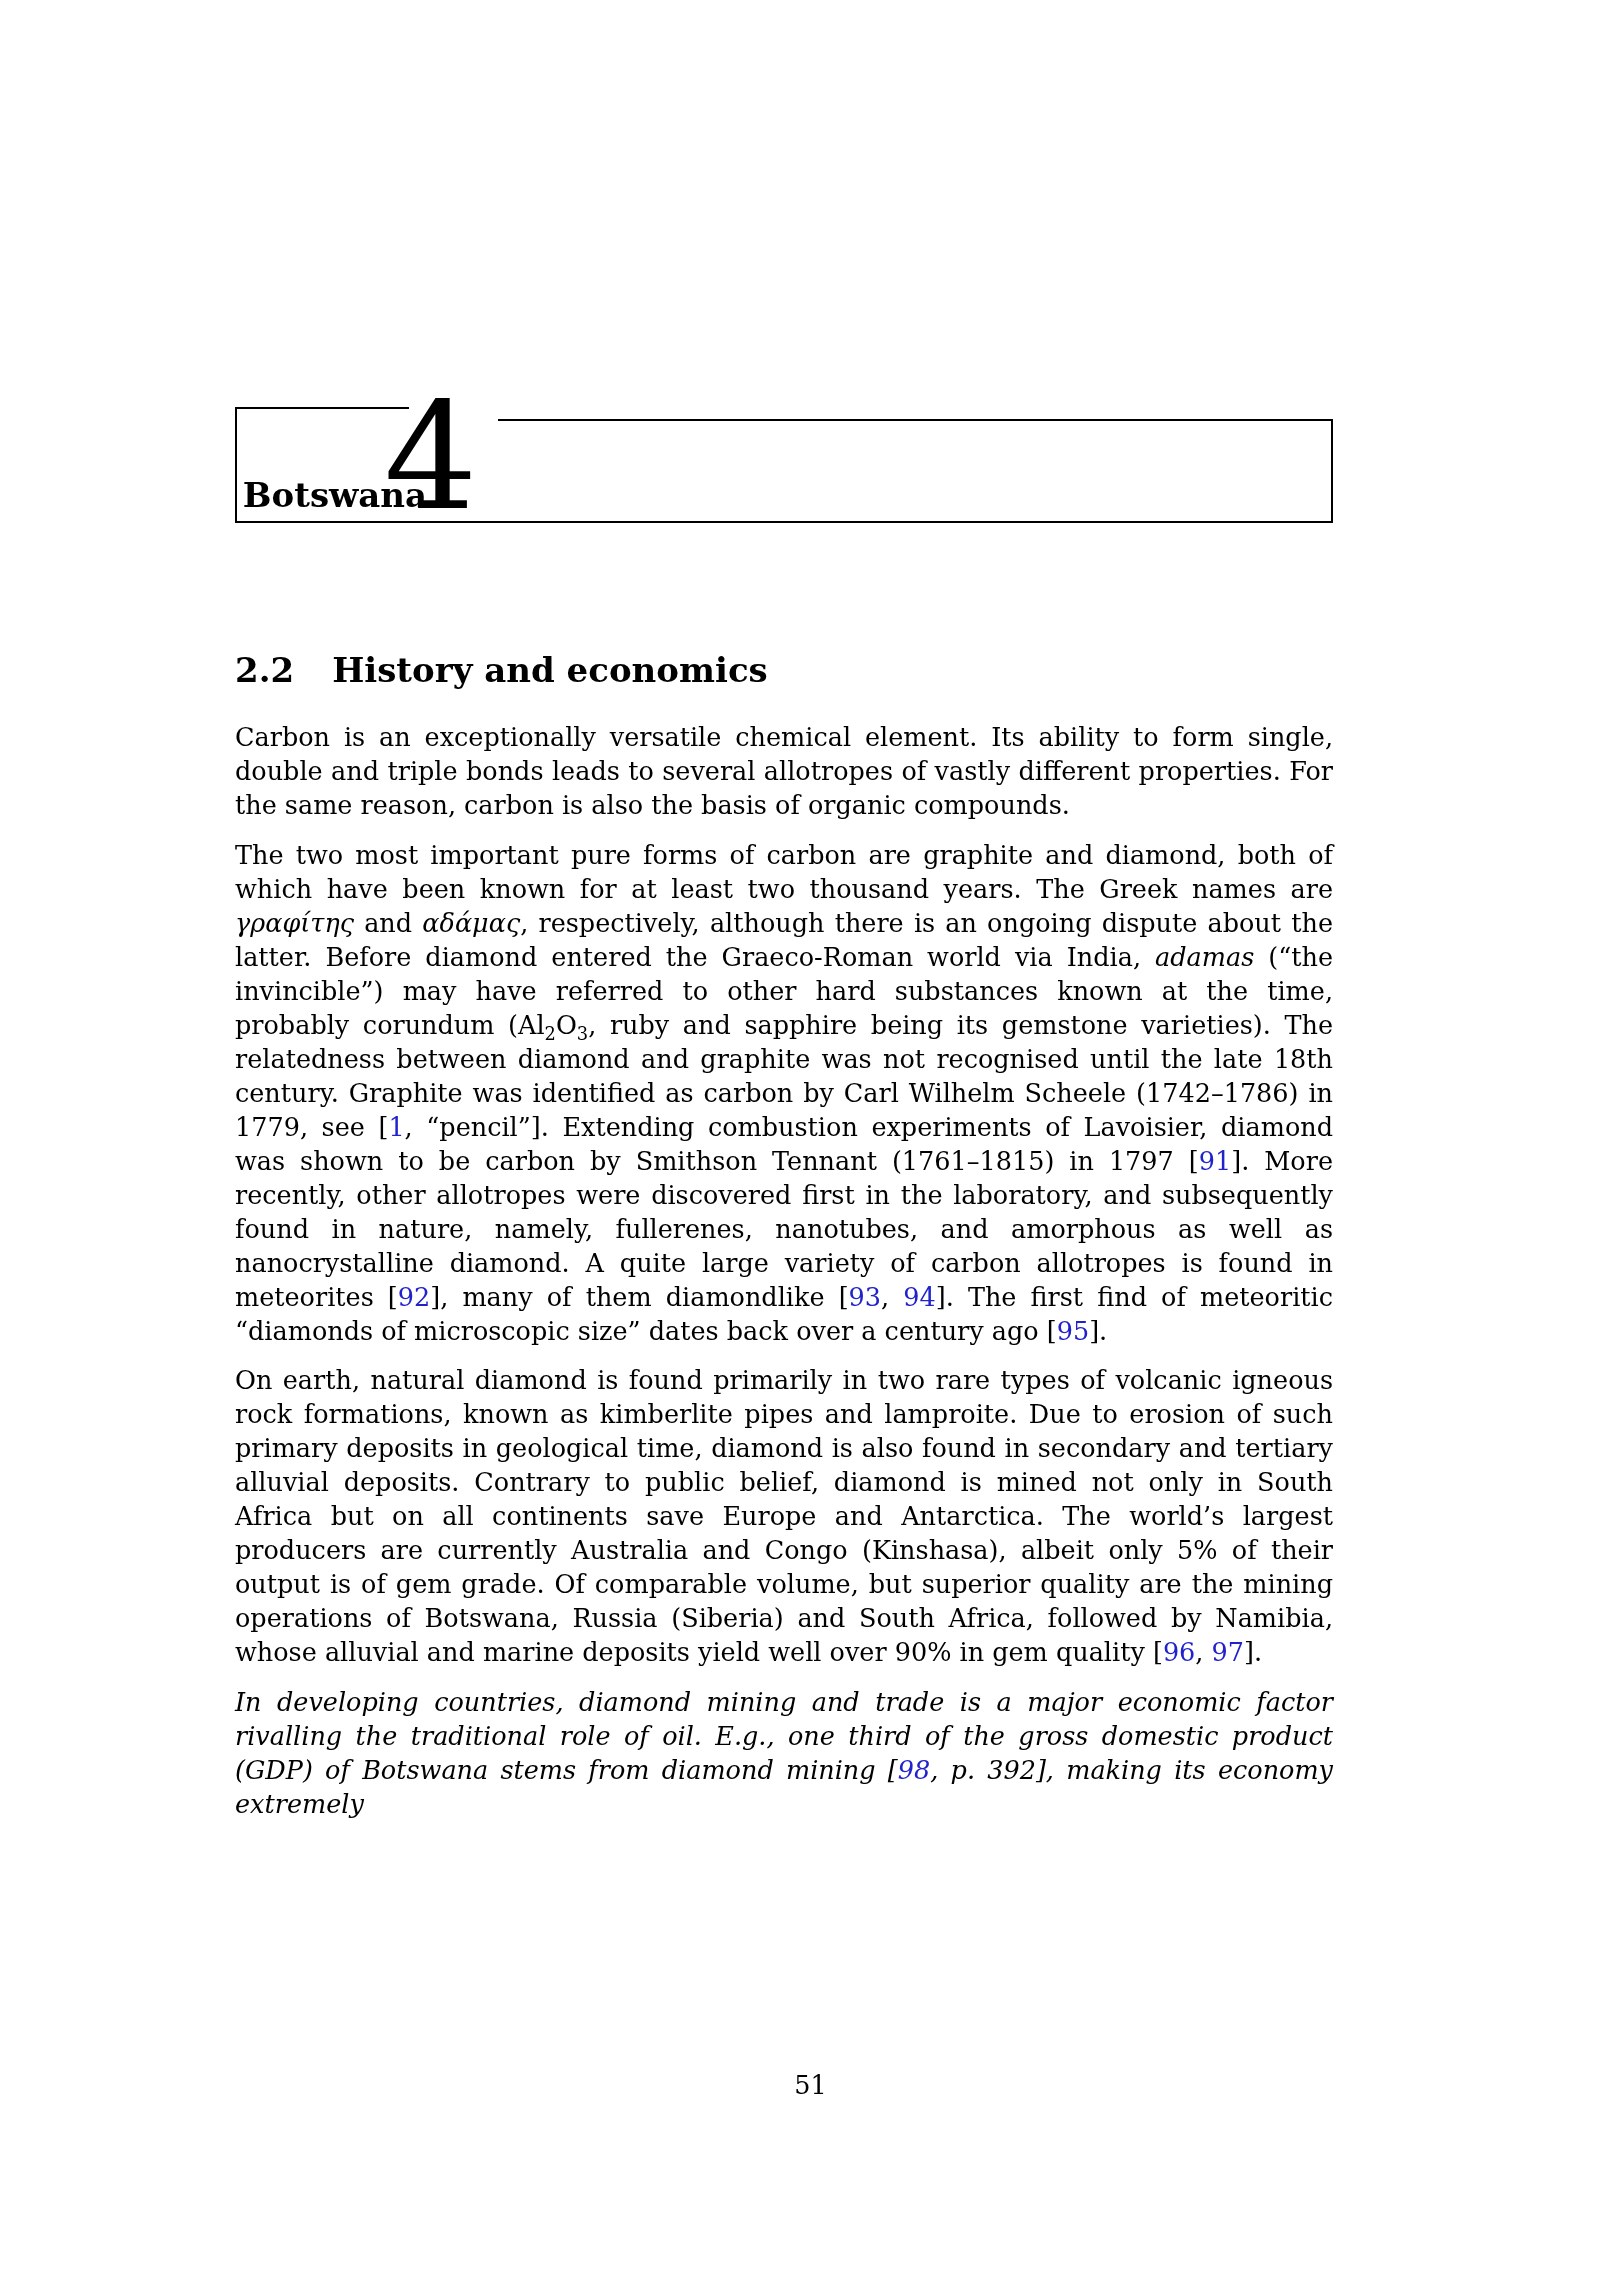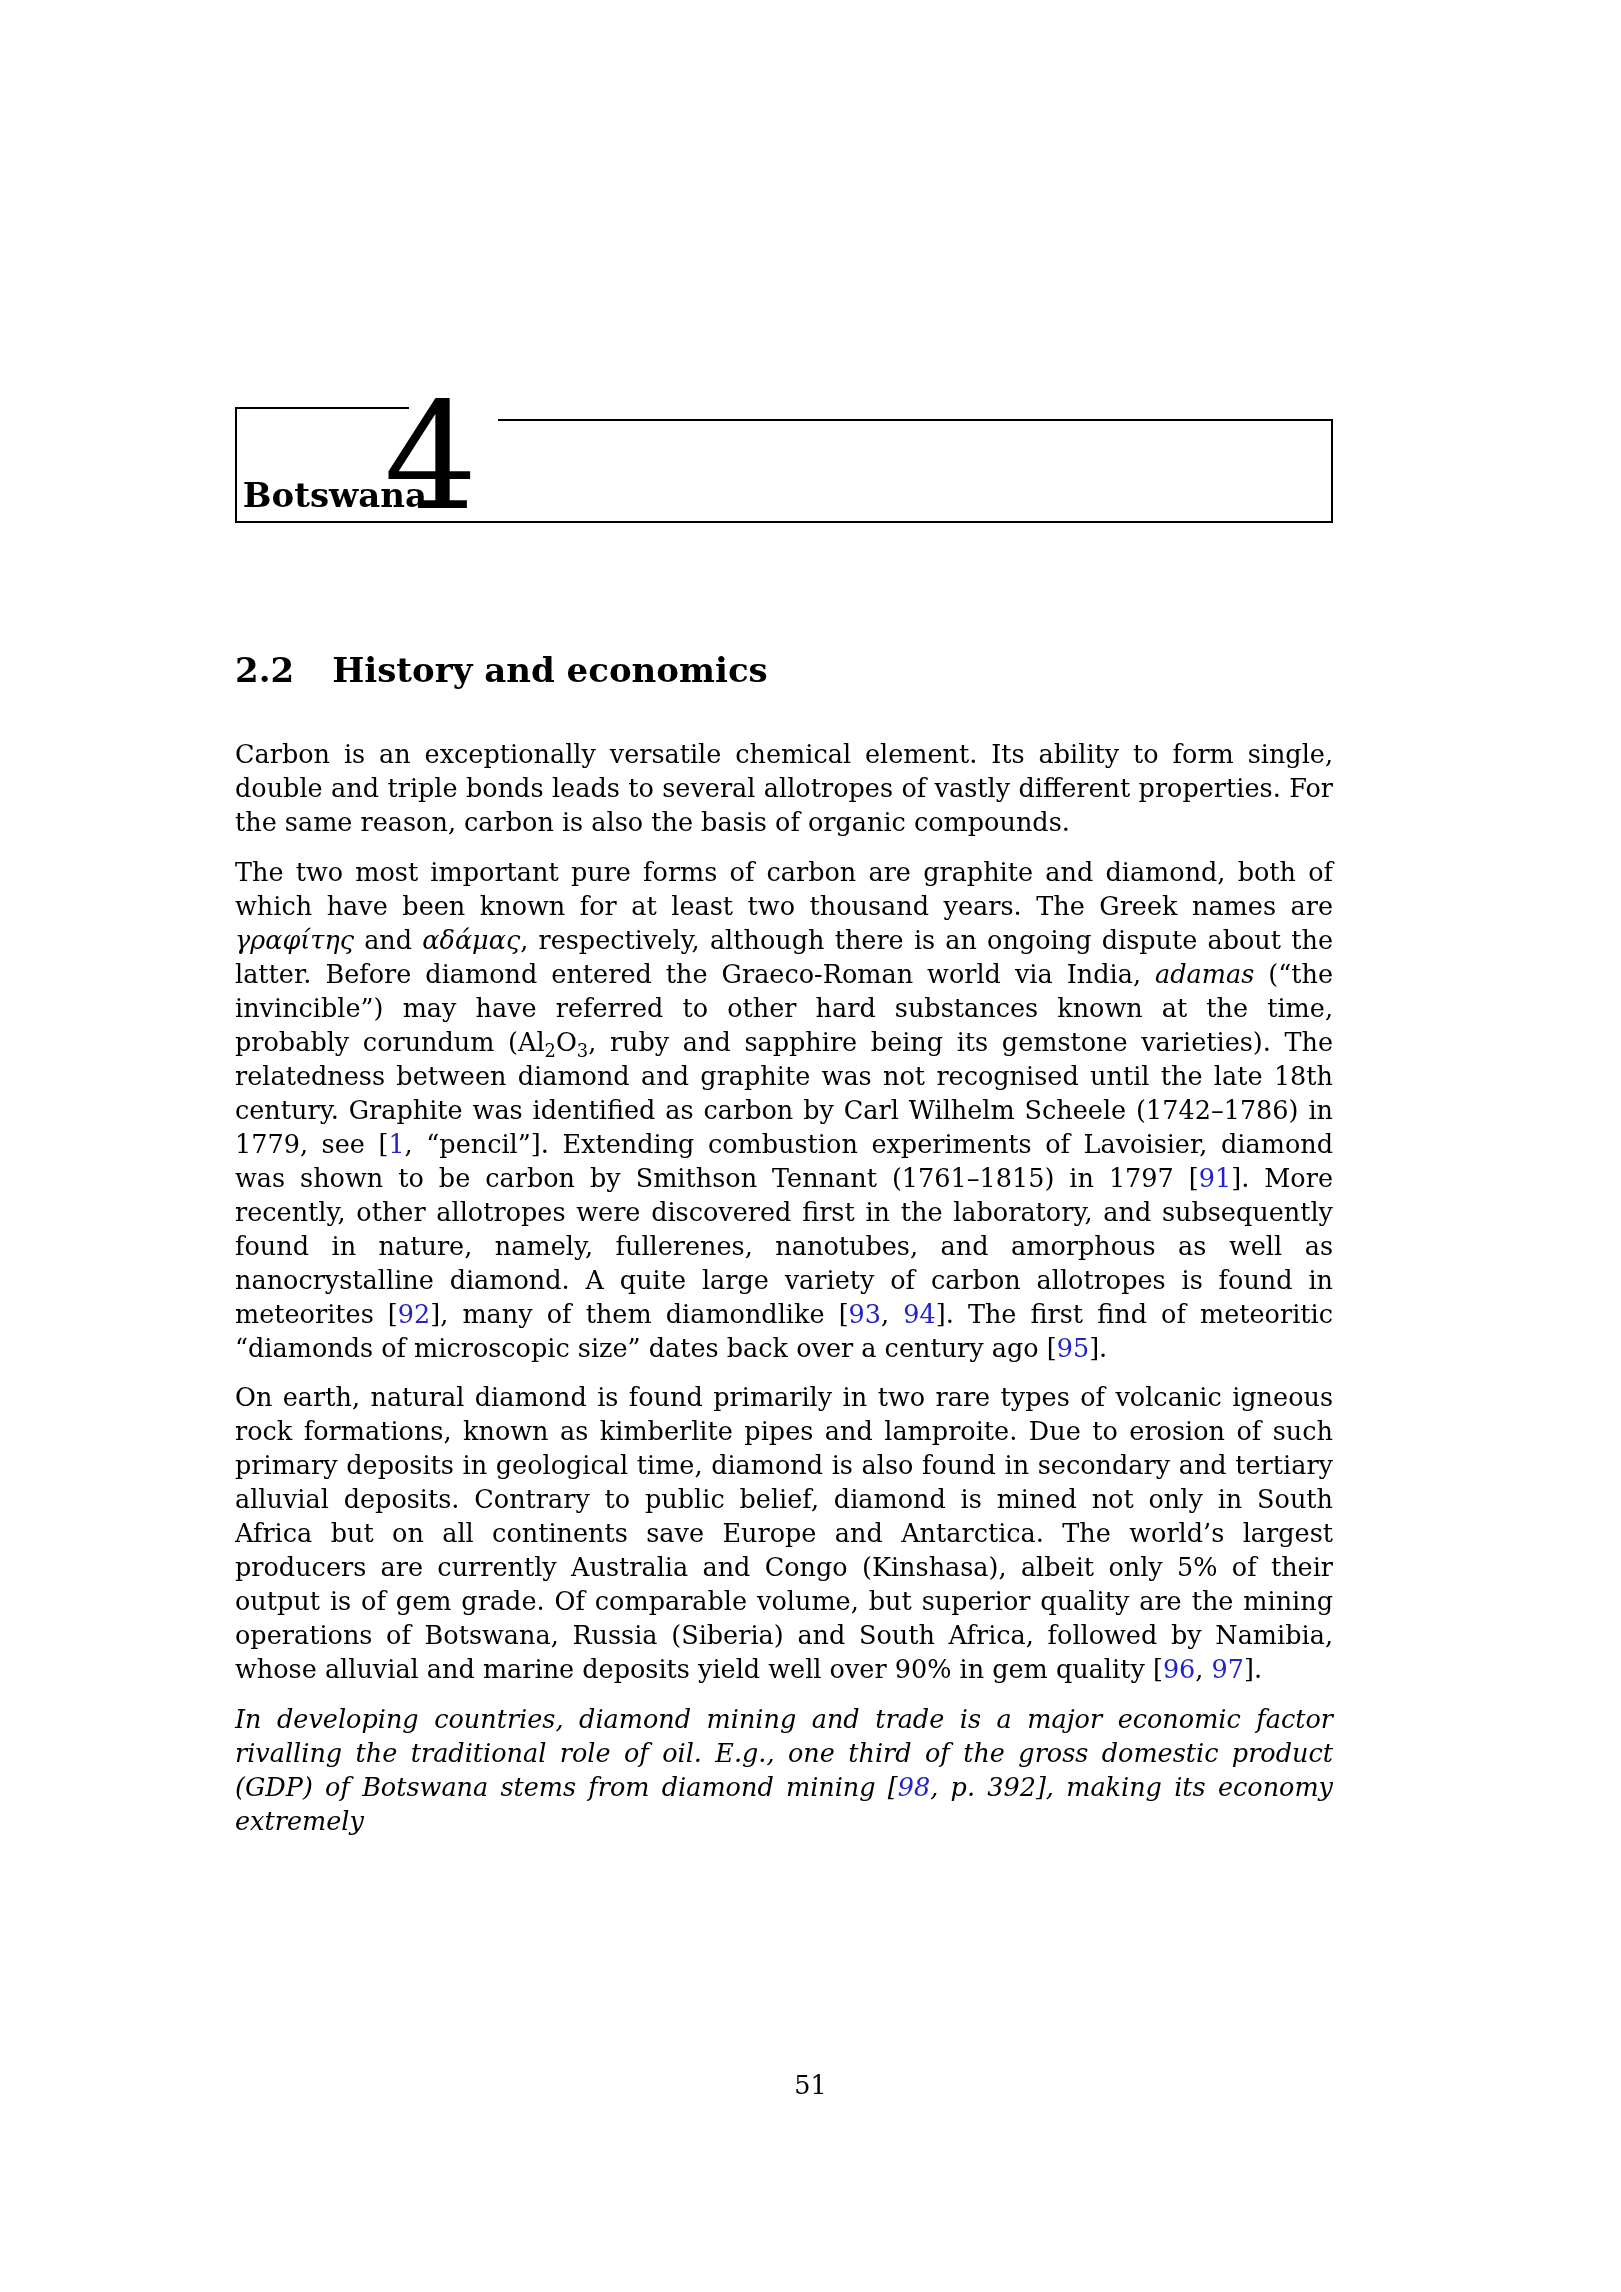--- a/index.html
+++ b/index.html
@@ -46,21 +46,21 @@
   }
   h2.section-heading {
     margin: 127px 0 0 0;
     font-size: 34px;
     font-weight: bold;
   }
   .section-title { margin-left: 38px; }
 
   
   .body-text {
-    margin-top: 47px;
+    margin-top: 30px;
     font-size: 25.5px;
     line-height: 34px;
     text-align: justify;
   }
   .body-text p { margin: 0 0 15.7px 0; }
   .body-text p:last-child { margin-bottom: 0; font-style: italic; }
   .body-text sub { font-size: 70%; line-height: 0; }
   .body-text em.greek { font-style: italic; }
   .cite { color: var(--link-color, #2222cc); cursor: pointer; }
 

